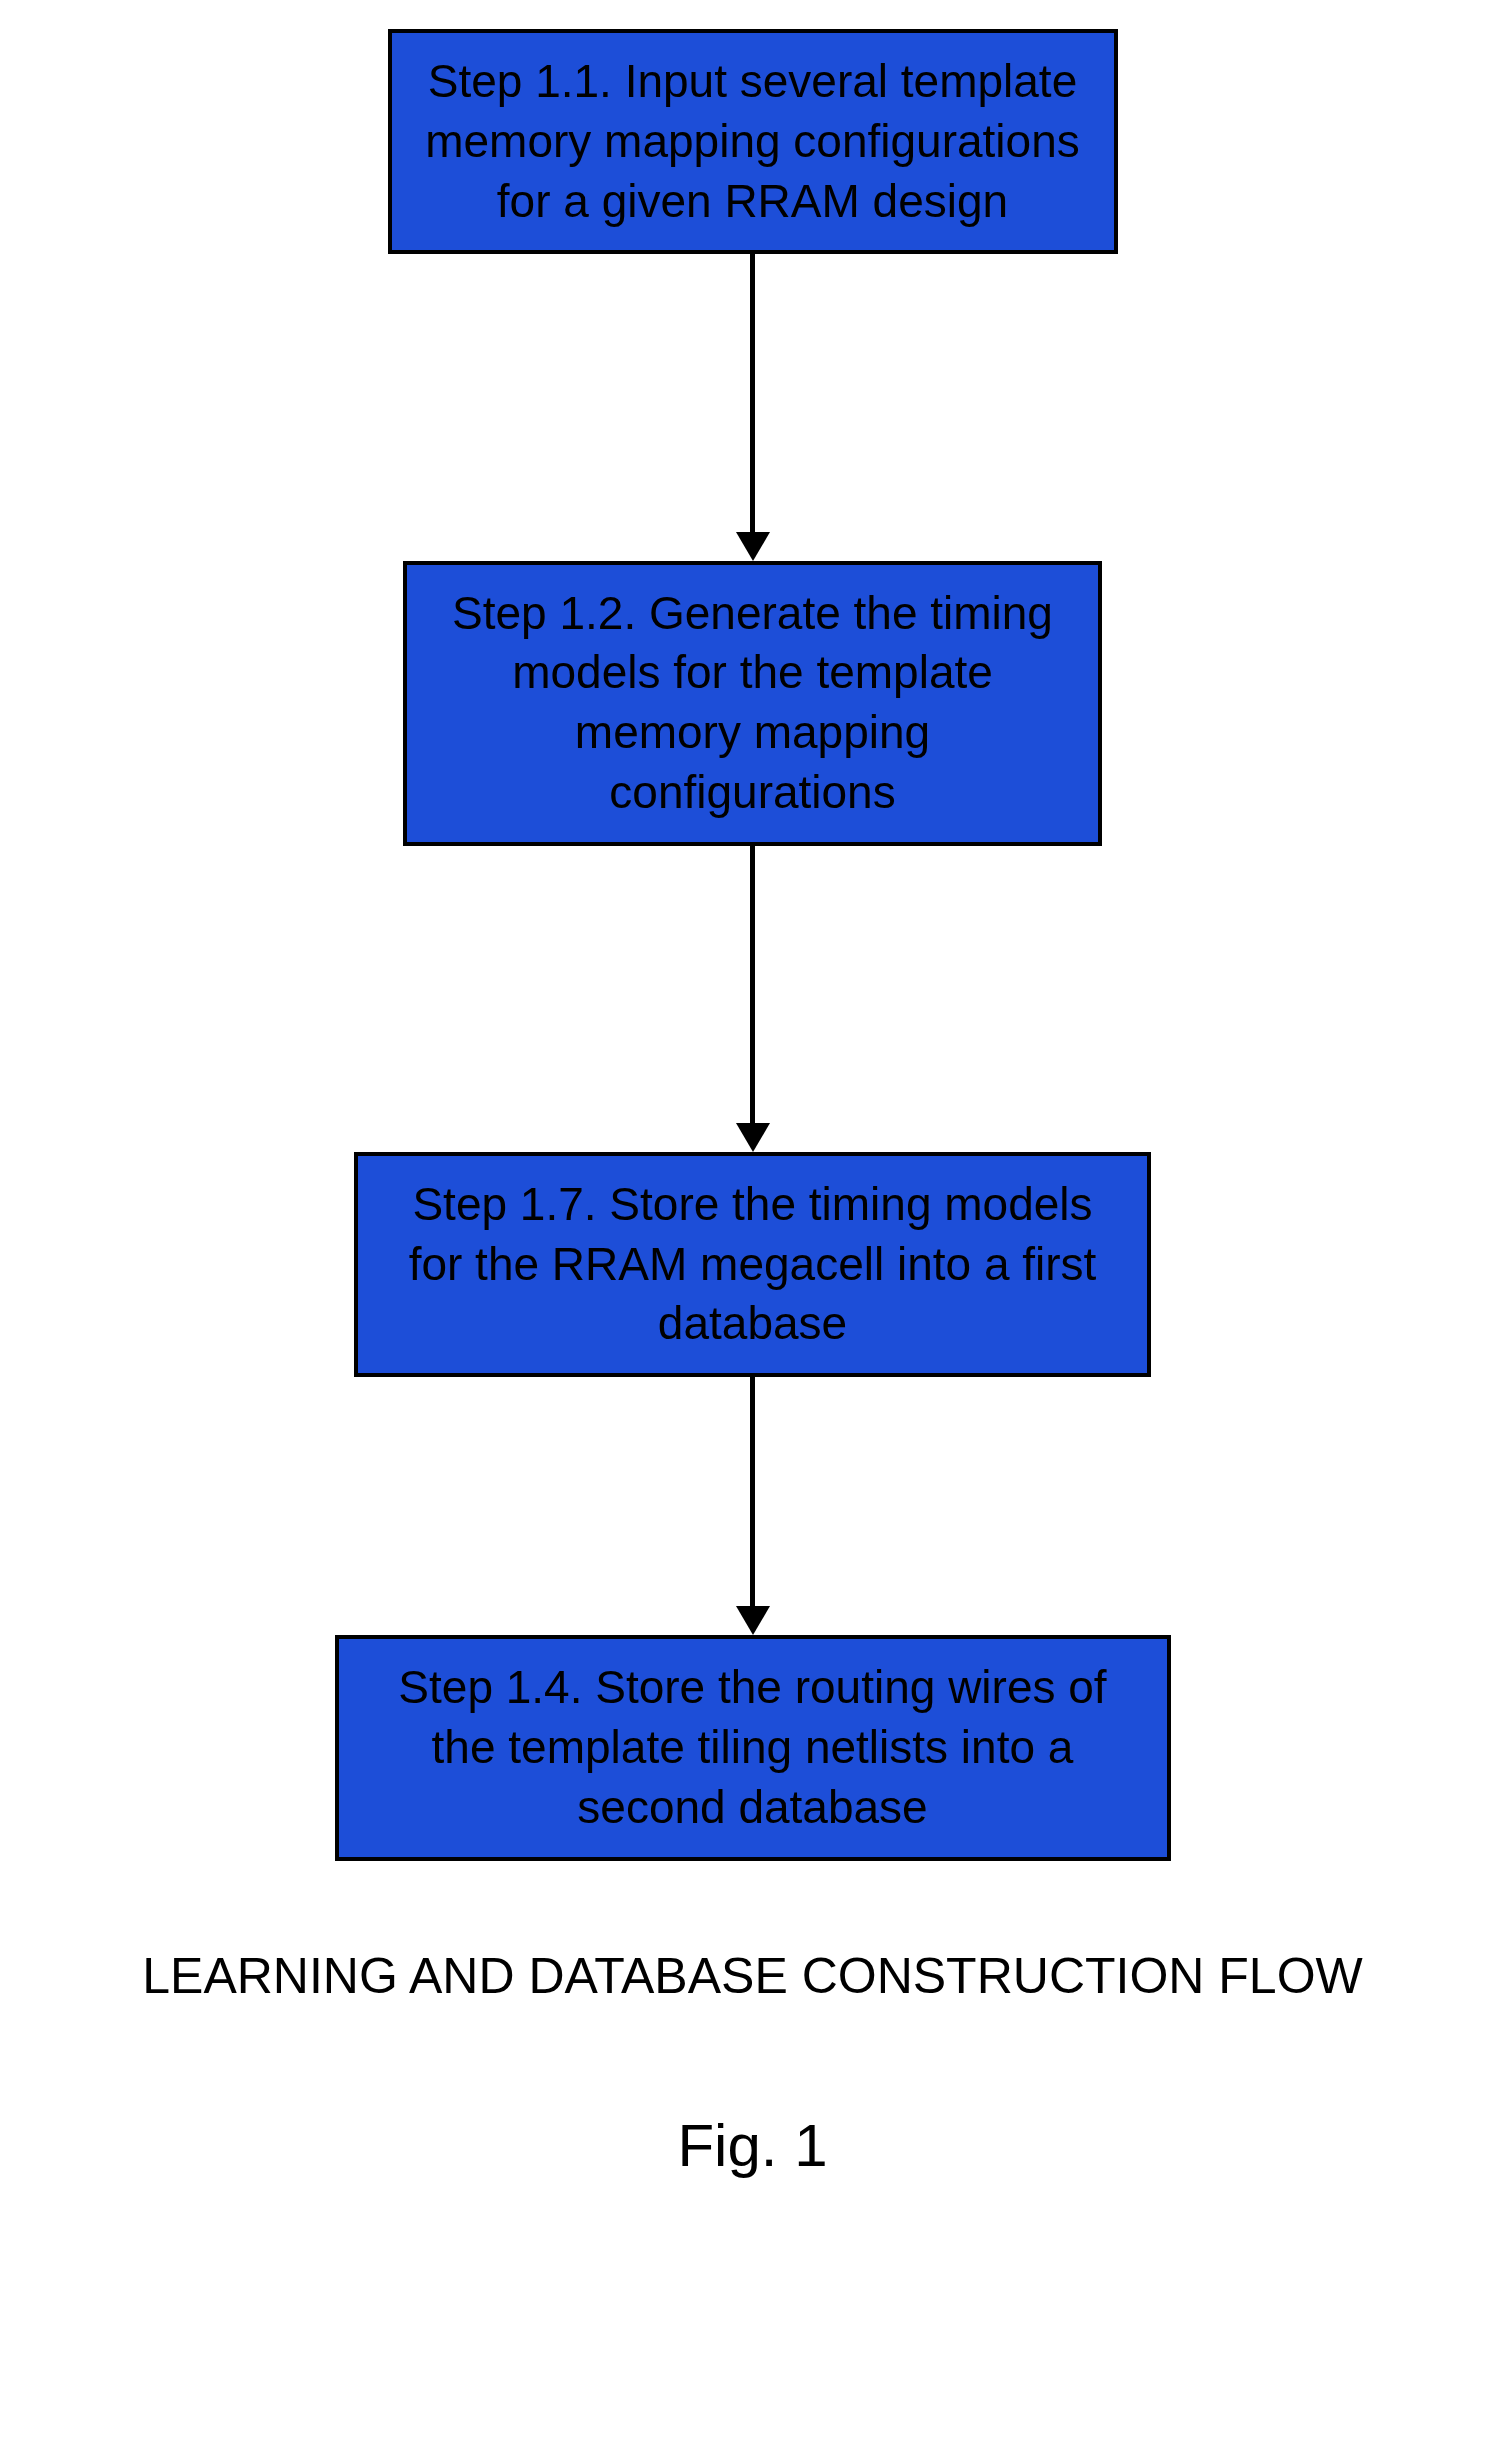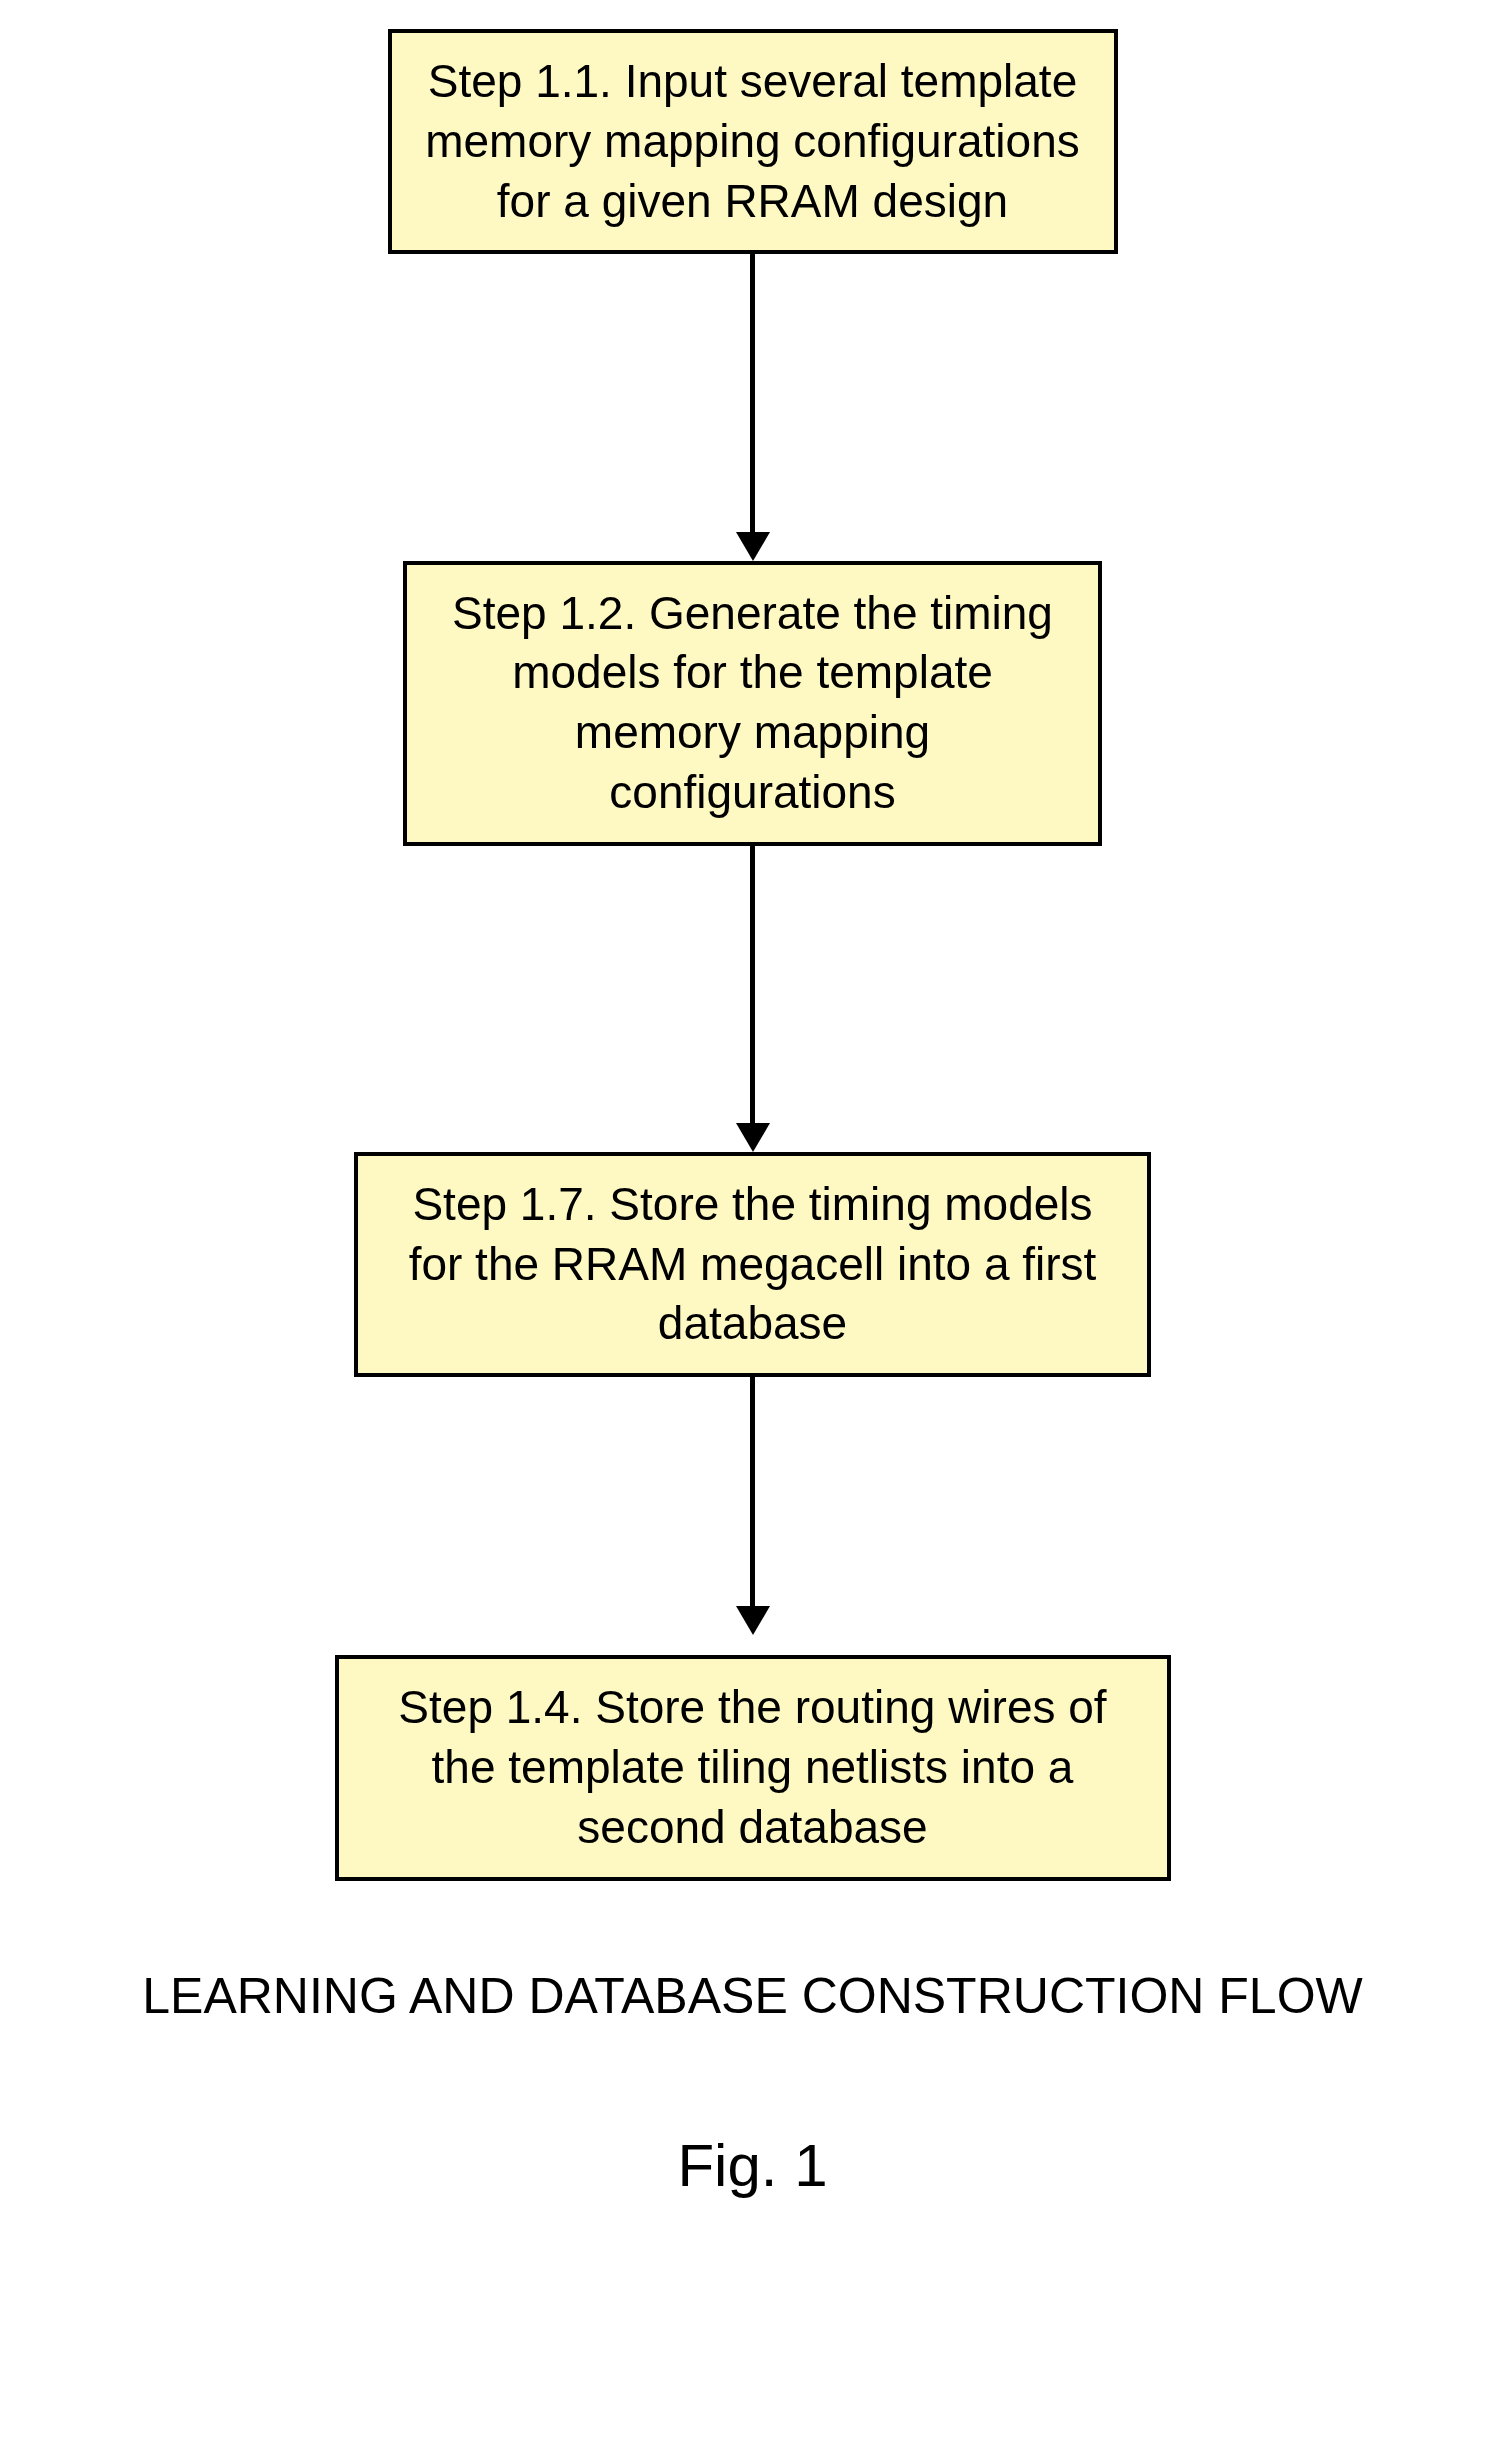--- a/index.html
+++ b/index.html
@@ -12,39 +12,38 @@
       position: relative;
     }
     .flowchart {
       display: flex;
       flex-direction: column;
       align-items: center;
       padding-top: 29px;
     }
     .box {
       border: 4.8px solid black;
-      background: #fef9c3;
+      background: #1d4ed8;
       text-align: center;
       padding: 19px 29px;
       font-size: 46px;
       line-height: 1.3;
       box-sizing: border-box;
     }
     .box1 {
       width: 730px;
     }
     .box2 {
       width: 699px;
     }
     .box3 {
       width: 797px;
     }
     .box4 {
       width: 836px;
-      margin-top: 20px;
     }
     .arrow-container {
       display: flex;
       flex-direction: column;
       align-items: center;
     }
     .arrow-line {
       width: 4.8px;
       background: black;
     }

